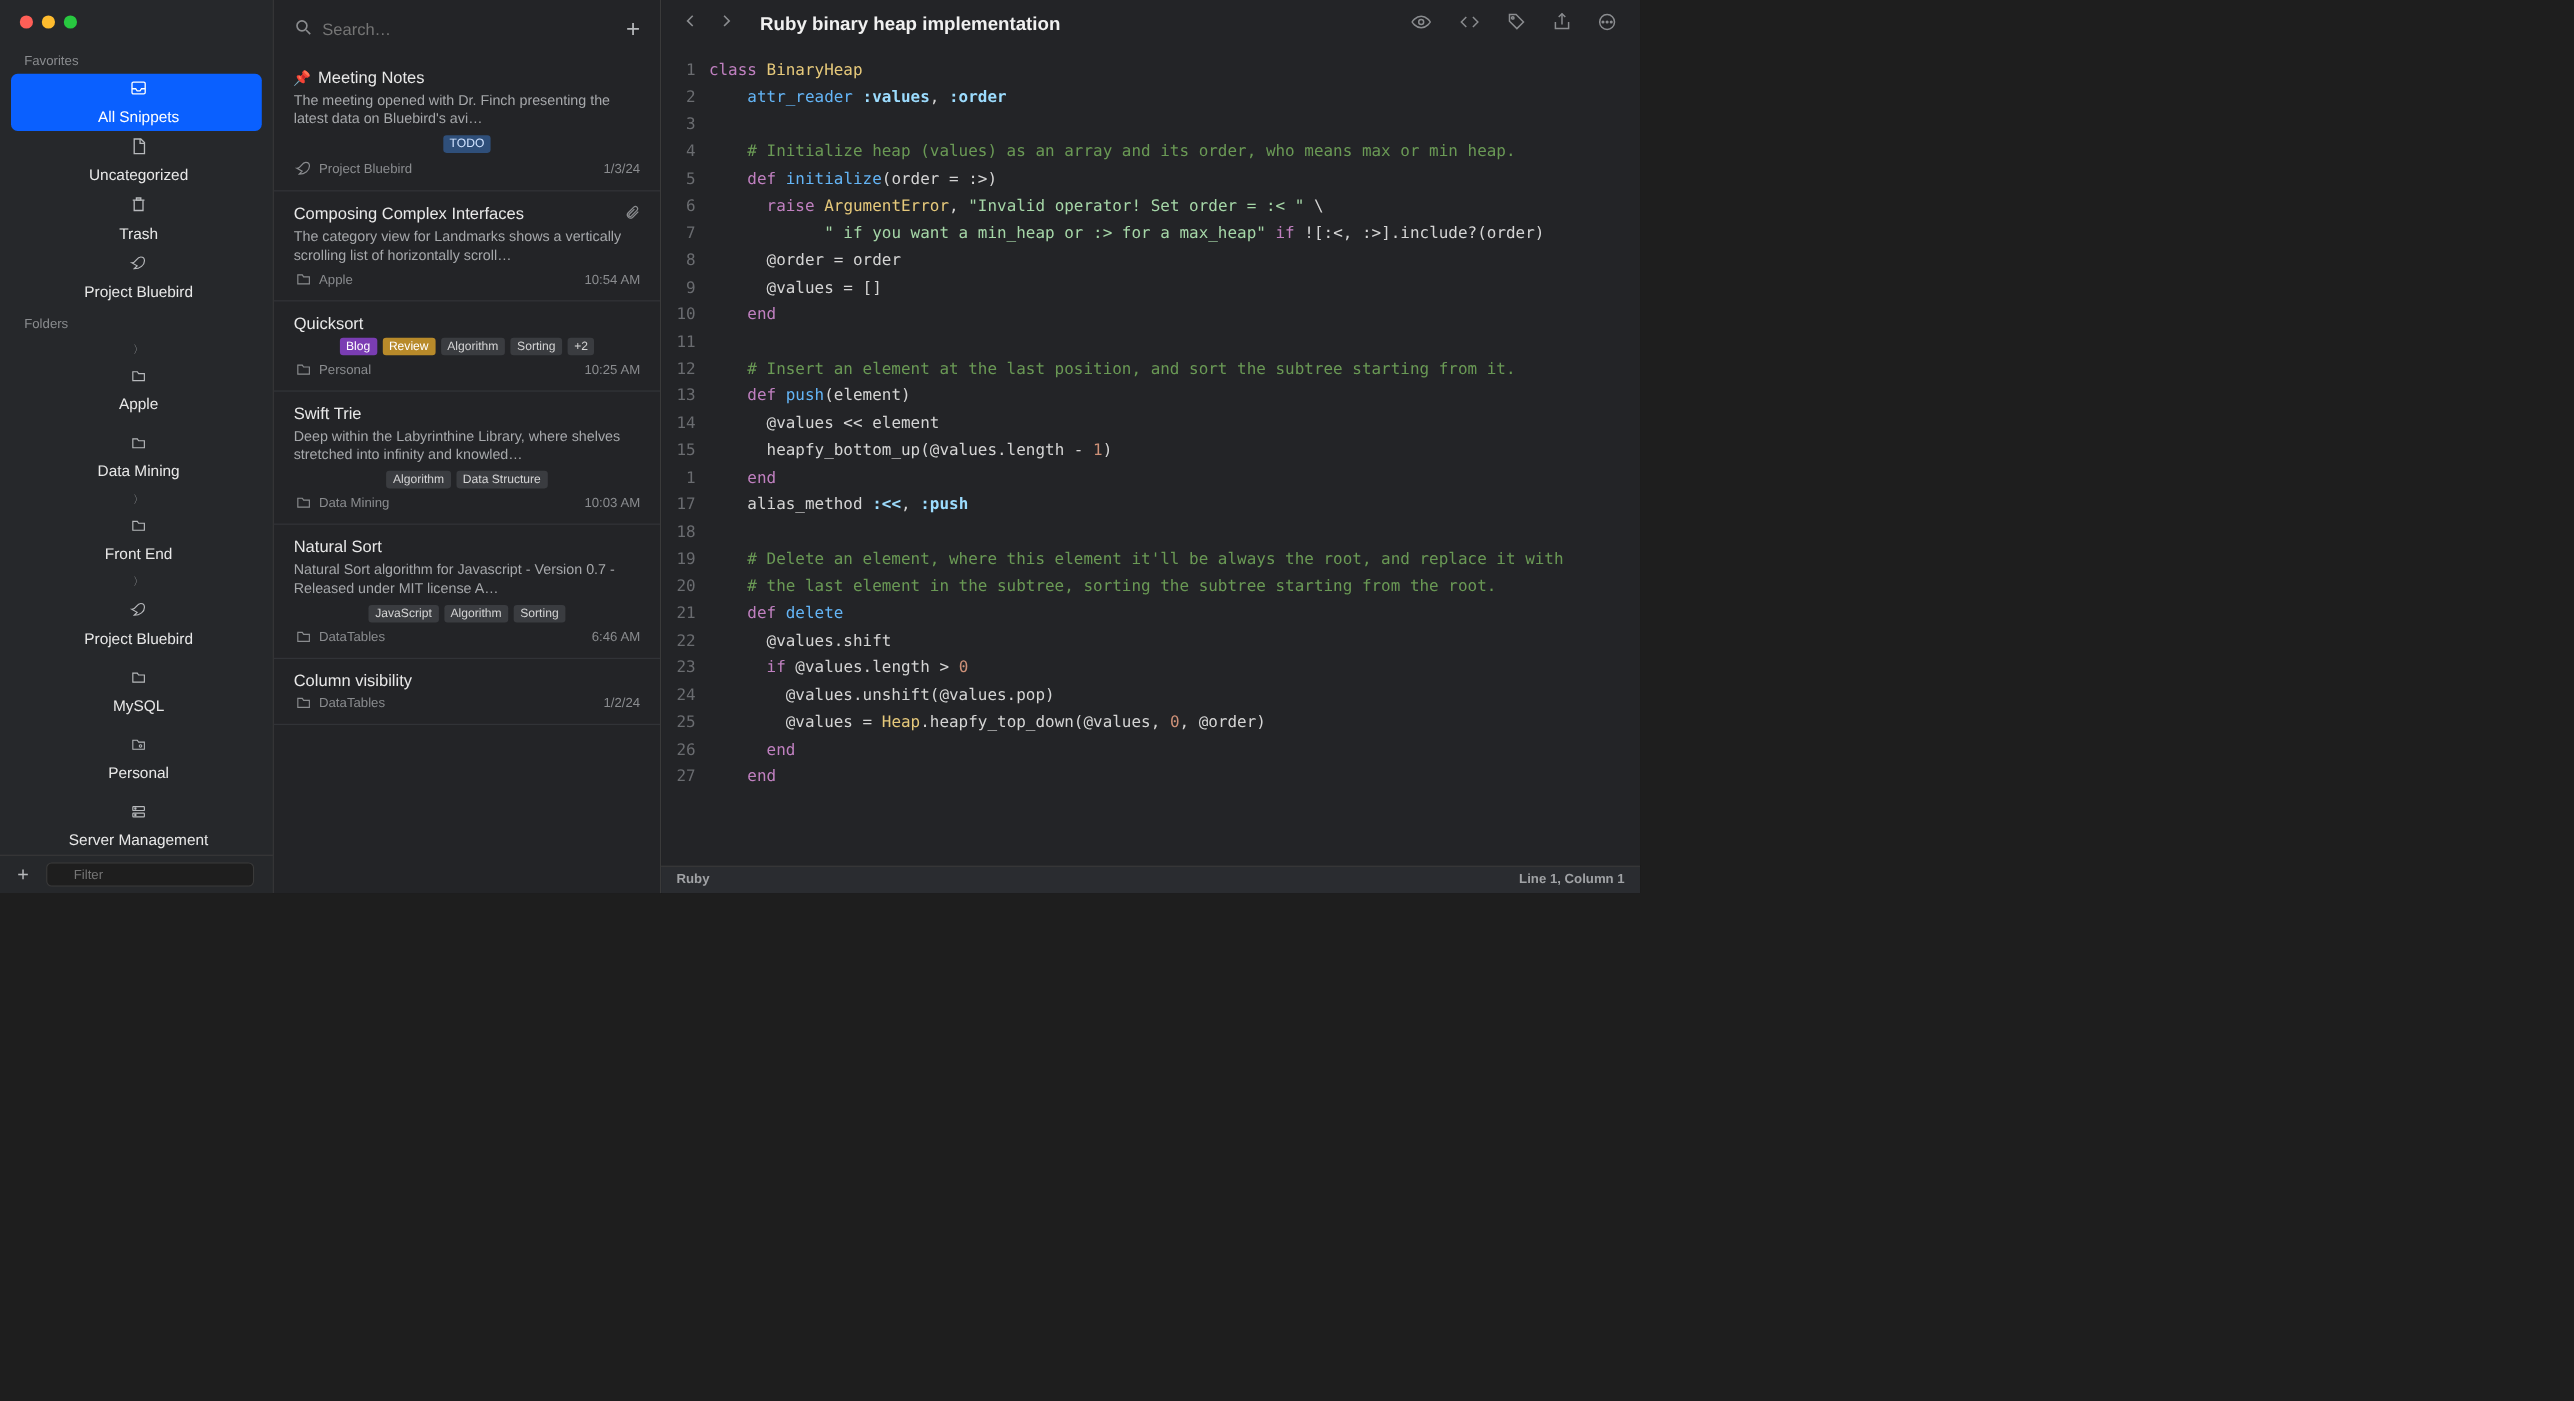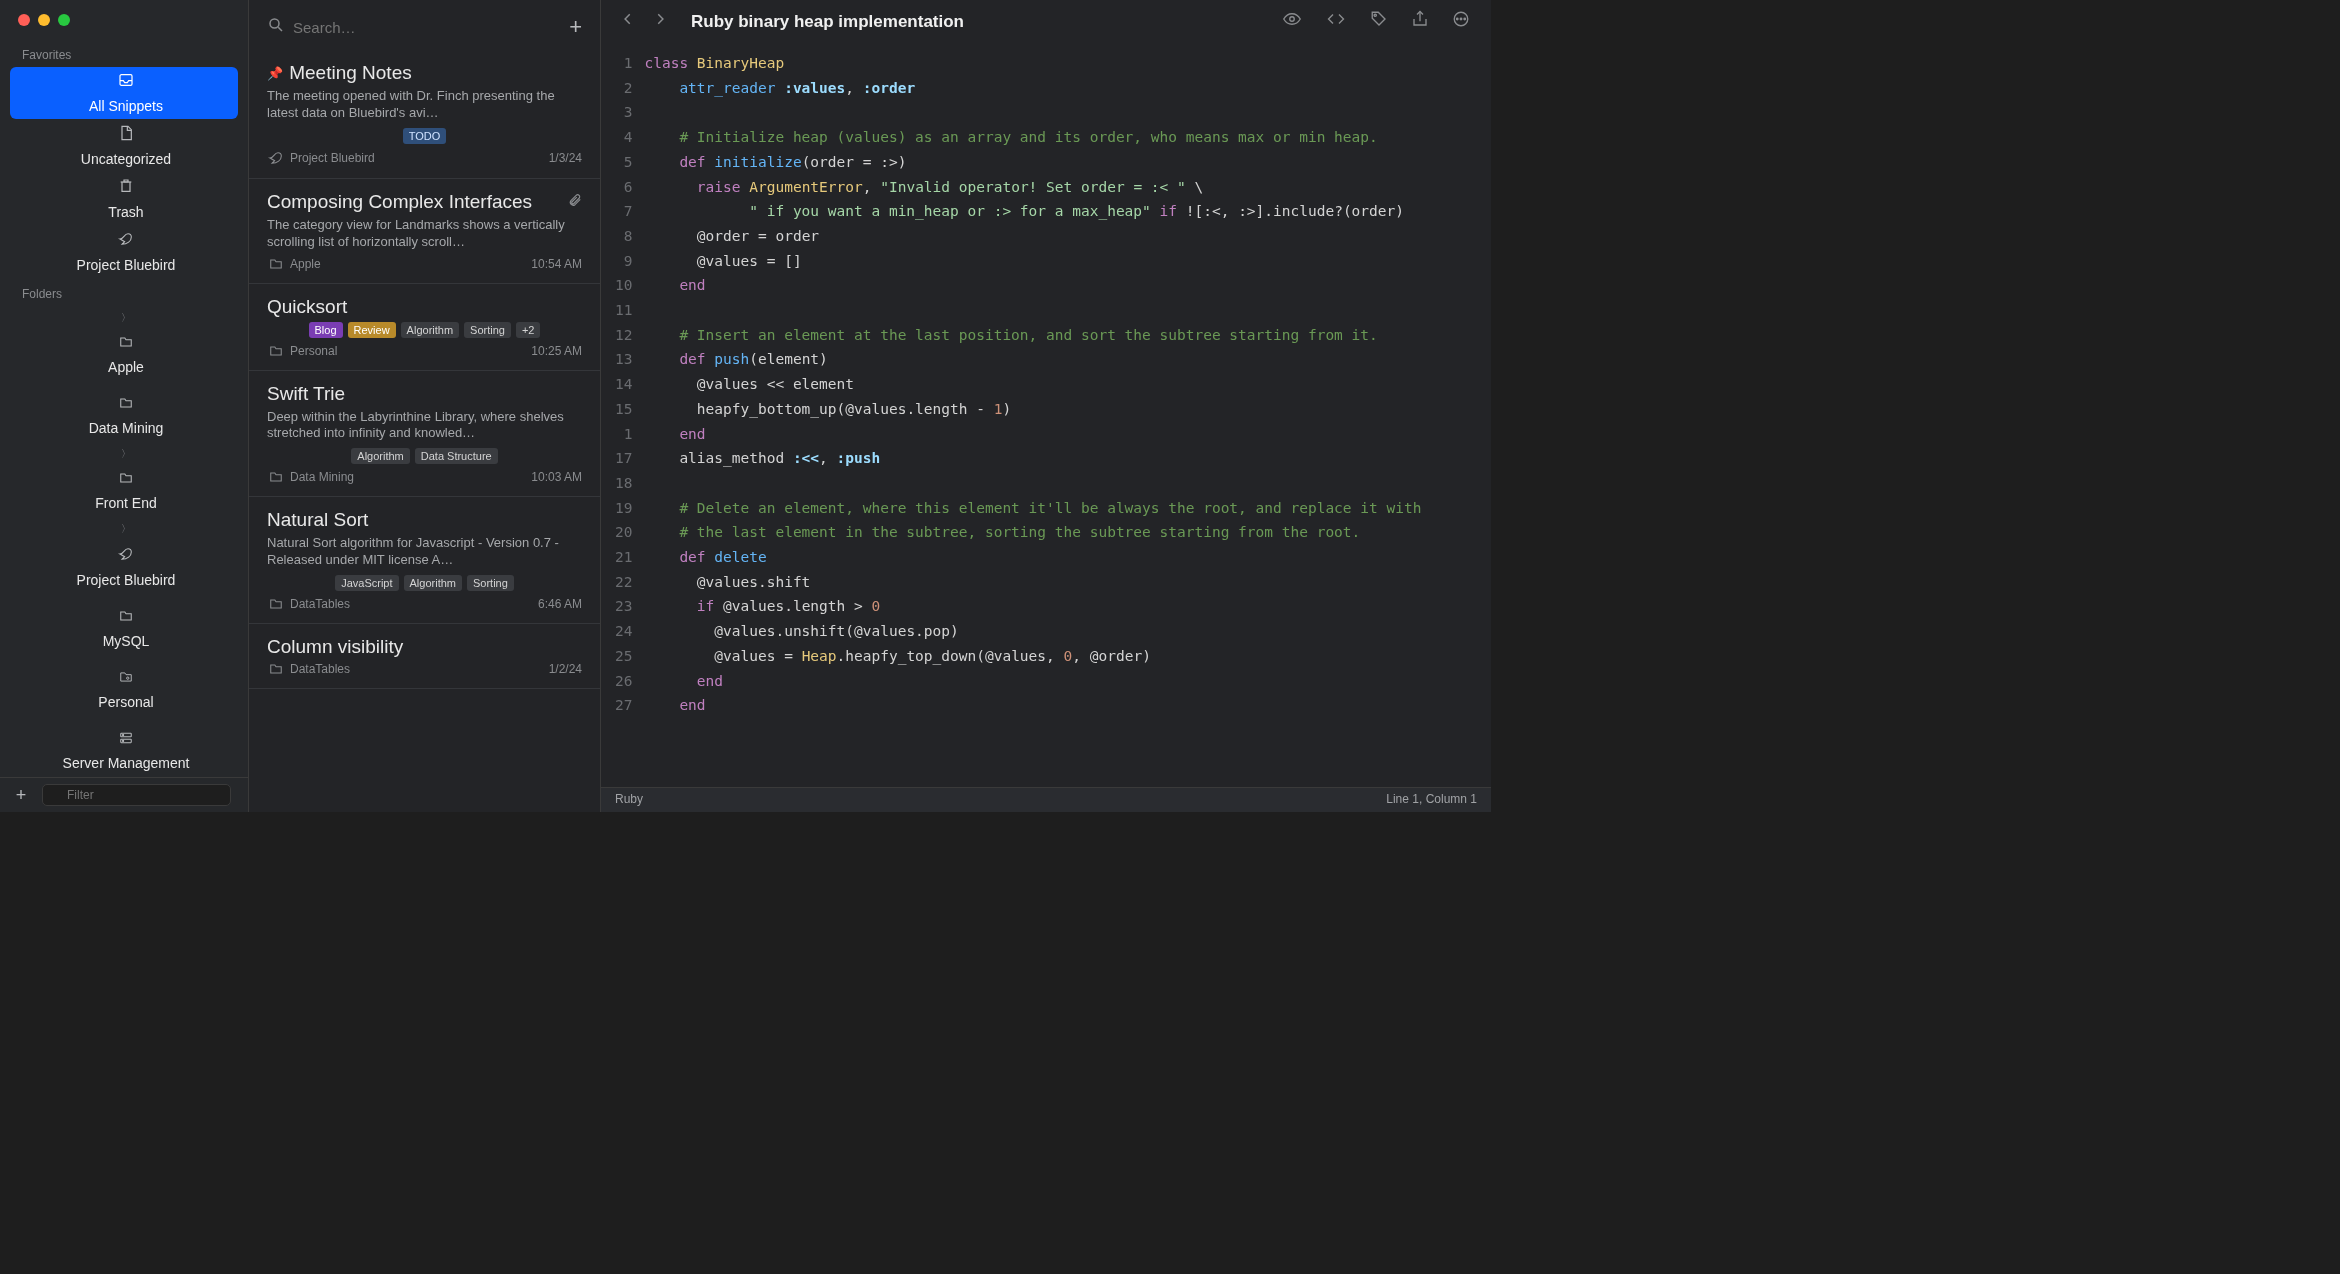--- a/index.html
+++ b/index.html
@@ -157,21 +157,21 @@
     border-bottom: 1px solid #34363a;
     cursor: pointer;
   }
   .note-title-row {
     display: flex;
     align-items: center;
     gap: 6px;
     margin-bottom: 4px;
   }
   .note-title {
-    font-size: 19px;
+    font-size: 15px;
     font-weight: 500;
     color: #e8e8e8;
     flex: 1;
     white-space: nowrap;
     overflow: hidden;
     text-overflow: ellipsis;
   }
   .note-preview {
     font-size: 13px;
     color: #a6a8ab;
@@ -274,20 +274,21 @@
   .tok-const { color: #e6c97b; }
 
   .editor-footer {
     display: flex;
     justify-content: space-between;
     padding: 4px 14px 6px 14px;
     font-size: 12px;
     color: #a0a2a5;
     background: #2a2c30;
     border-top: 1px solid #3a3a3a;
+    font-weight: bold;
   }
 </style>
 </head>
 <body>
 
 <div class="titlebar">
   <div class="traffic-light tl-red"></div>
   <div class="traffic-light tl-yellow"></div>
   <div class="traffic-light tl-green"></div>
 </div>

